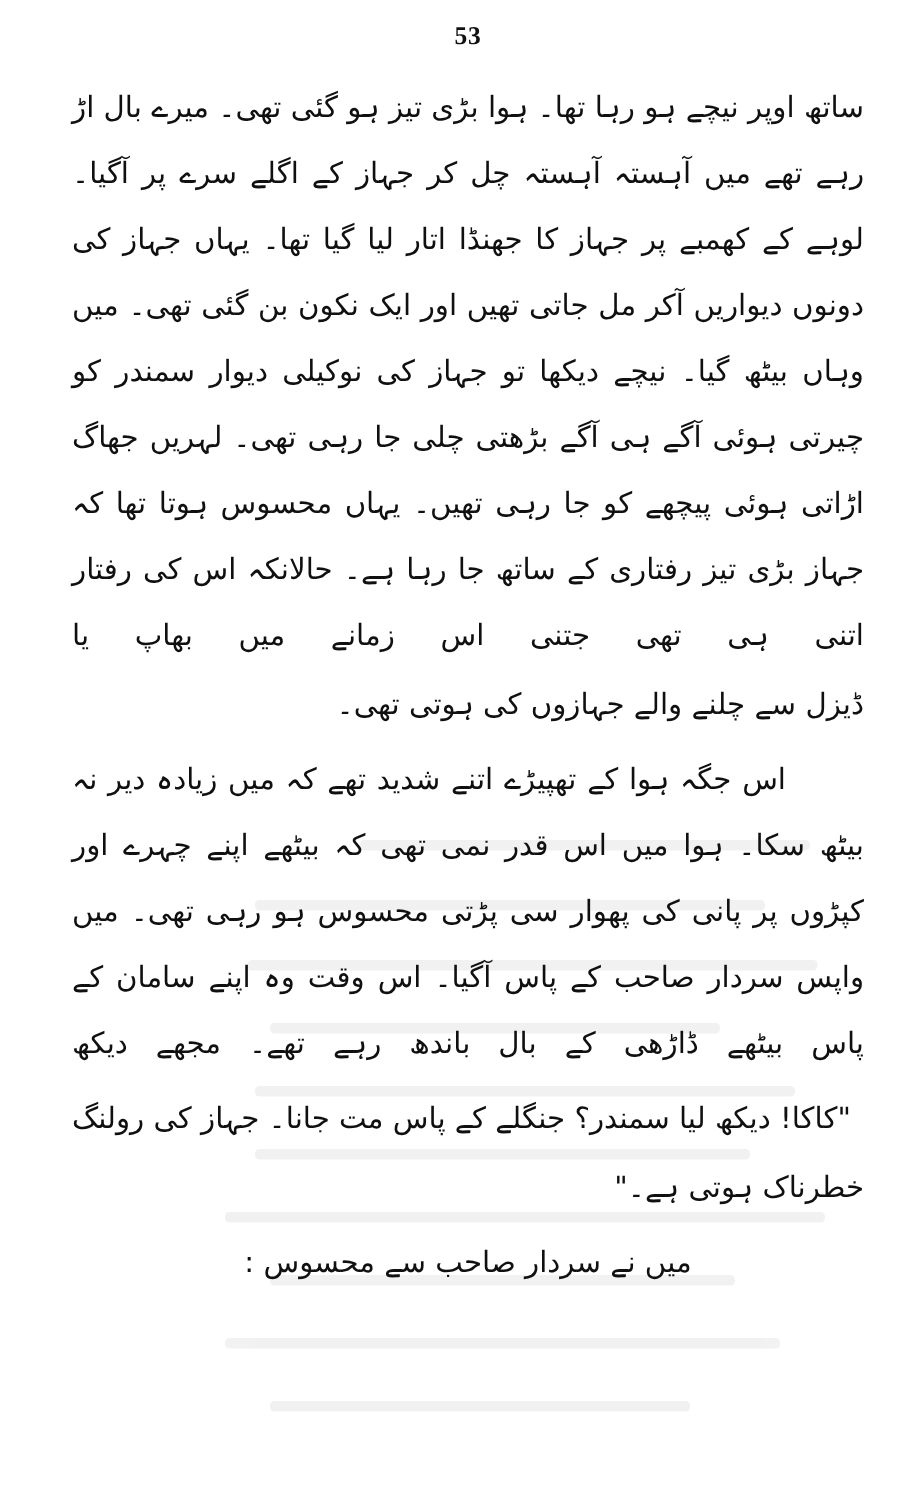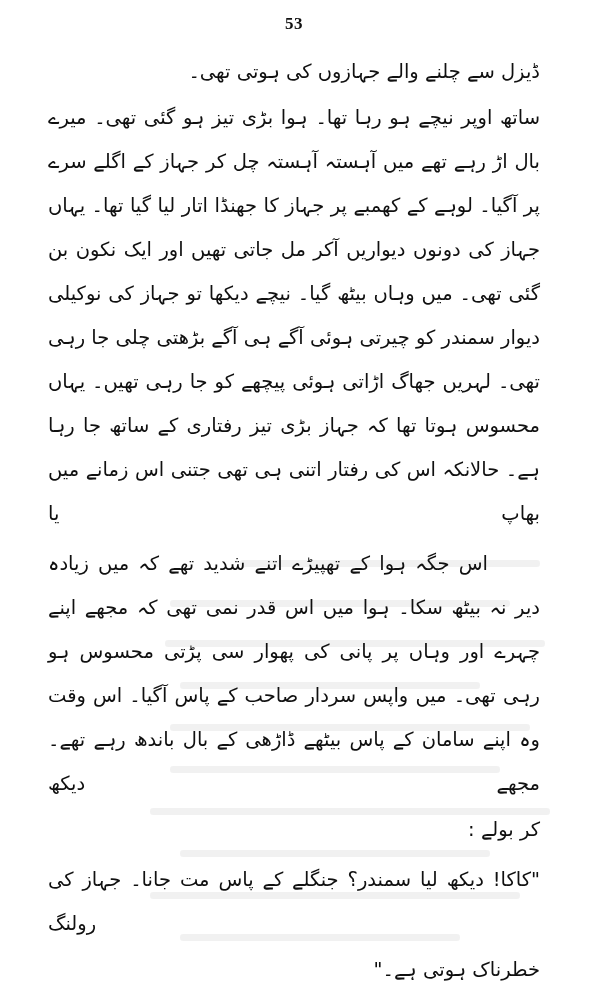--- a/index.html
+++ b/index.html
@@ -30,21 +30,21 @@
     height: 7px;
     background: #4a4a4a;
     border-radius: 3px;
   }
 
   .page {
     position: relative;
     width: 600px;
     height: 703px;
     box-sizing: border-box;
-    padding: 14px 60px 10px 48px;
+    padding: 14px 24px 10px 48px;
     z-index: 2;
   }
 
   .page-number {
     text-align: center;
     font-family: "Liberation Serif", serif;
     font-size: 17px;
     font-weight: 700;
     letter-spacing: 0.5px;
     margin: 0 0 16px 0;
@@ -96,43 +96,40 @@
   <div class="bline" style="left:80px;  top:892px; width:370px;"></div>
   <div class="bline" style="left:140px; top:934px; width:280px;"></div>
 </div>
 
 <div class="page">
 
   <div class="page-number">53</div>
 
   <div class="body-text">
 
-    <p class="para short">
-      <span>ڈیزل سے چلنے والے جہازوں کی ہوتی تھی۔</span>
-    </p>
     <p class="para">
       <span>ساتھ اوپر نیچے ہو رہا تھا۔ ہوا بڑی تیز ہو گئی تھی۔ میرے بال اڑ رہے تھے</span>
       <span>میں آہستہ آہستہ چل کر جہاز کے اگلے سرے پر آگیا۔ لوہے کے کھمبے پر</span>
       <span>جہاز کا جھنڈا اتار لیا گیا تھا۔ یہاں جہاز کی دونوں دیواریں آکر مل جاتی تھیں</span>
       <span>اور ایک نکون بن گئی تھی۔ میں وہاں بیٹھ گیا۔ نیچے دیکھا تو جہاز کی نوکیلی دیوار</span>
       <span>سمندر کو چیرتی ہوئی آگے ہی آگے بڑھتی چلی جا رہی تھی۔ لہریں جھاگ اڑاتی</span>
       <span>ہوئی پیچھے کو جا رہی تھیں۔ یہاں محسوس ہوتا تھا کہ جہاز بڑی تیز رفتاری کے</span>
       <span>ساتھ جا رہا ہے۔ حالانکہ اس کی رفتار اتنی ہی تھی جتنی اس زمانے میں بھاپ یا</span>
     </p>
+    <p class="para short">
+      <span>ڈیزل سے چلنے والے جہازوں کی ہوتی تھی۔</span>
+    </p>
 
     <div class="gap-sm"></div>
 
     <p class="para indent">
       <span>اس جگہ ہوا کے تھپیڑے اتنے شدید تھے کہ میں زیادہ دیر نہ بیٹھ</span>
-      <span>سکا۔ ہوا میں اس قدر نمی تھی کہ مجھے اپنے چہرے اور وہاں پر پانی کی پھوار</span>
+      <span>سکا۔ ہوا میں اس قدر نمی تھی کہ بیٹھے اپنے چہرے اور کپڑوں پر پانی کی پھوار</span>
       <span>سی پڑتی محسوس ہو رہی تھی۔ میں واپس سردار صاحب کے پاس آگیا۔ اس</span>
       <span>وقت وہ اپنے سامان کے پاس بیٹھے ڈاڑھی کے بال باندھ رہے تھے۔ مجھے دیکھ</span>
-    </p>
-    <p class="para short">
-      <span>کر بولے :</span>
     </p>
 
     <div class="gap-sm"></div>
 
     <p class="para quote-line">
       <span>"کاکا! دیکھ لیا سمندر؟ جنگلے کے پاس مت جانا۔ جہاز کی رولنگ</span>
     </p>
     <p class="para short">
       <span>خطرناک ہوتی ہے۔"</span>
     </p>

